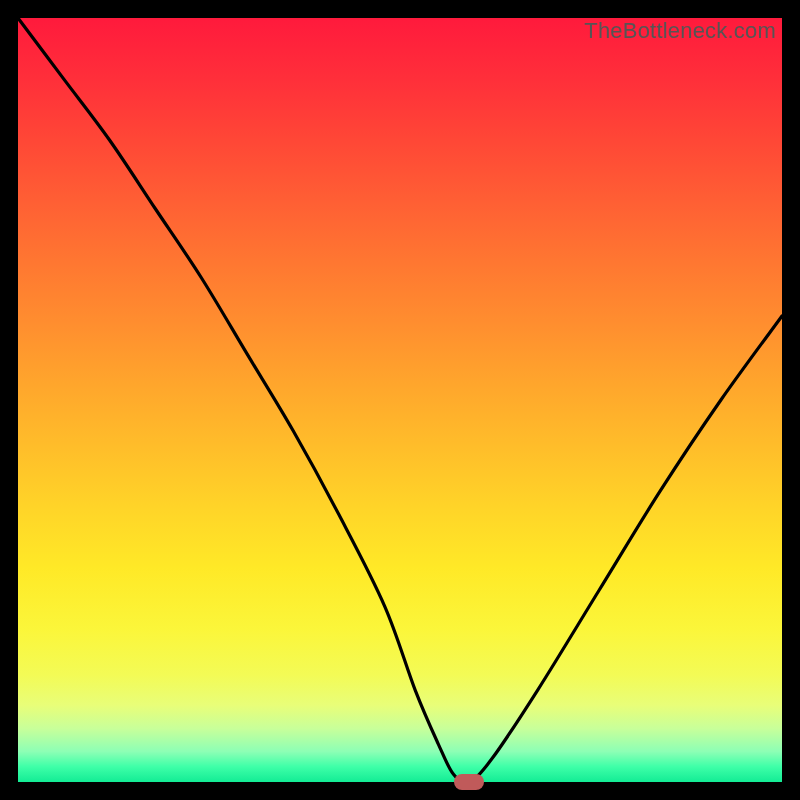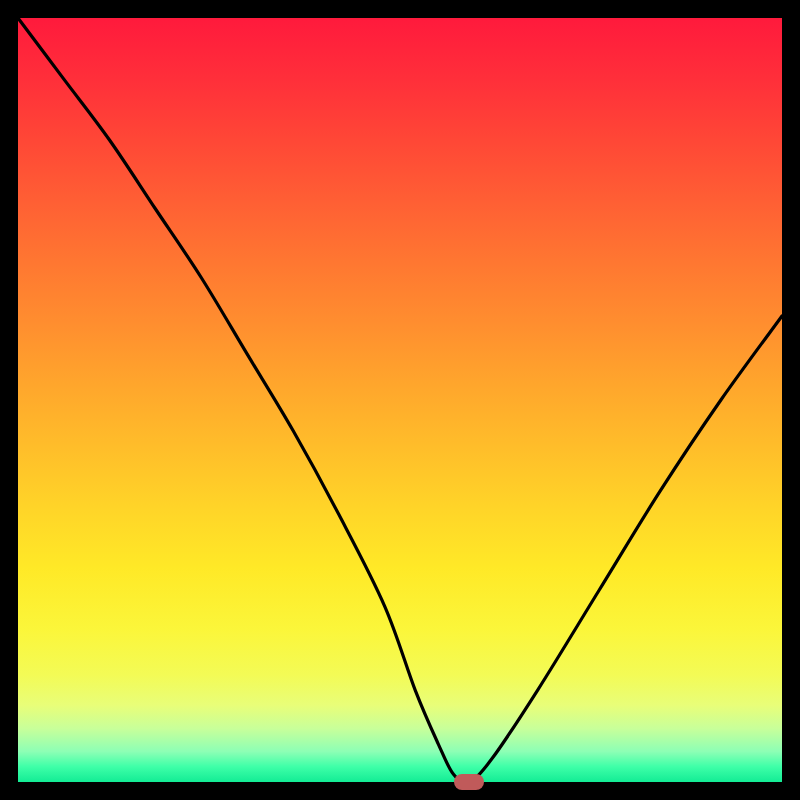--- a/index.html
+++ b/index.html
@@ -68,20 +68,21 @@
     border-radius: 8px;
     transform: translate(-50%, -50%);
   }
 </style>
 </head>
 <body>
 
 <div class="frame">
   <div class="plot-area">
 
+    <div class="watermark">TheBottleneck.com</div>
 
     <svg class="curve" viewBox="0 0 764 764" preserveAspectRatio="none">
       <path id="curve-path" d="M 0 0 C 7.64 10.186666666666667, 30.559999999999995 40.74666666666667, 45.839999999999996 61.120000000000005 C 61.12 81.49333333333334, 76.39999999999999 100.59333333333335, 91.67999999999999 122.24000000000001 C 106.96 143.88666666666668, 122.23999999999998 168.08, 137.51999999999998 191 C 152.79999999999998 213.92, 168.07999999999998 235.56666666666666, 183.35999999999999 259.76 C 198.64 283.9533333333333, 213.92 310.69333333333327, 229.2 336.15999999999997 C 244.48 361.62666666666667, 259.76 385.82, 275.03999999999996 412.56 C 290.31999999999994 439.3, 305.6 467.3133333333334, 320.88 496.6 C 336.15999999999997 525.8866666666667, 353.9866666666666 558.9933333333333, 366.71999999999997 588.28 C 379.4533333333333 617.5666666666666, 388.3666666666667 649.4000000000001, 397.28000000000003 672.32 C 406.1933333333334 695.24, 413.83333333333337 711.7933333333333, 420.20000000000005 725.8 C 426.5666666666667 739.8066666666666, 430.38666666666666 749.9933333333333, 435.47999999999996 756.36 C 440.57333333333327 762.7266666666667, 444.3933333333333 766.5466666666666, 450.76 764 C 457.12666666666667 761.4533333333334, 462.22 756.36, 473.68 741.08 C 485.14 725.8000000000001, 501.6933333333333 700.3333333333334, 519.52 672.32 C 537.3466666666667 644.3066666666667, 560.2666666666667 606.1066666666667, 580.64 573 C 601.0133333333333 539.8933333333333, 621.3866666666667 505.5133333333333, 641.76 473.68 C 662.1333333333333 441.8466666666667, 682.5066666666667 411.28666666666663, 702.88 382 C 723.2533333333333 352.71333333333337, 753.8133333333333 311.9666666666667, 764 297.96000000000004" stroke="#000" stroke-width="3.2" fill="none" stroke-linecap="round" stroke-linejoin="round"></path>
     </svg>
 
     <div class="marker" id="marker" style="left: 450.76px; top: 764px; background: rgb(192, 90, 90);"></div>
 
   </div>
 </div>
 

